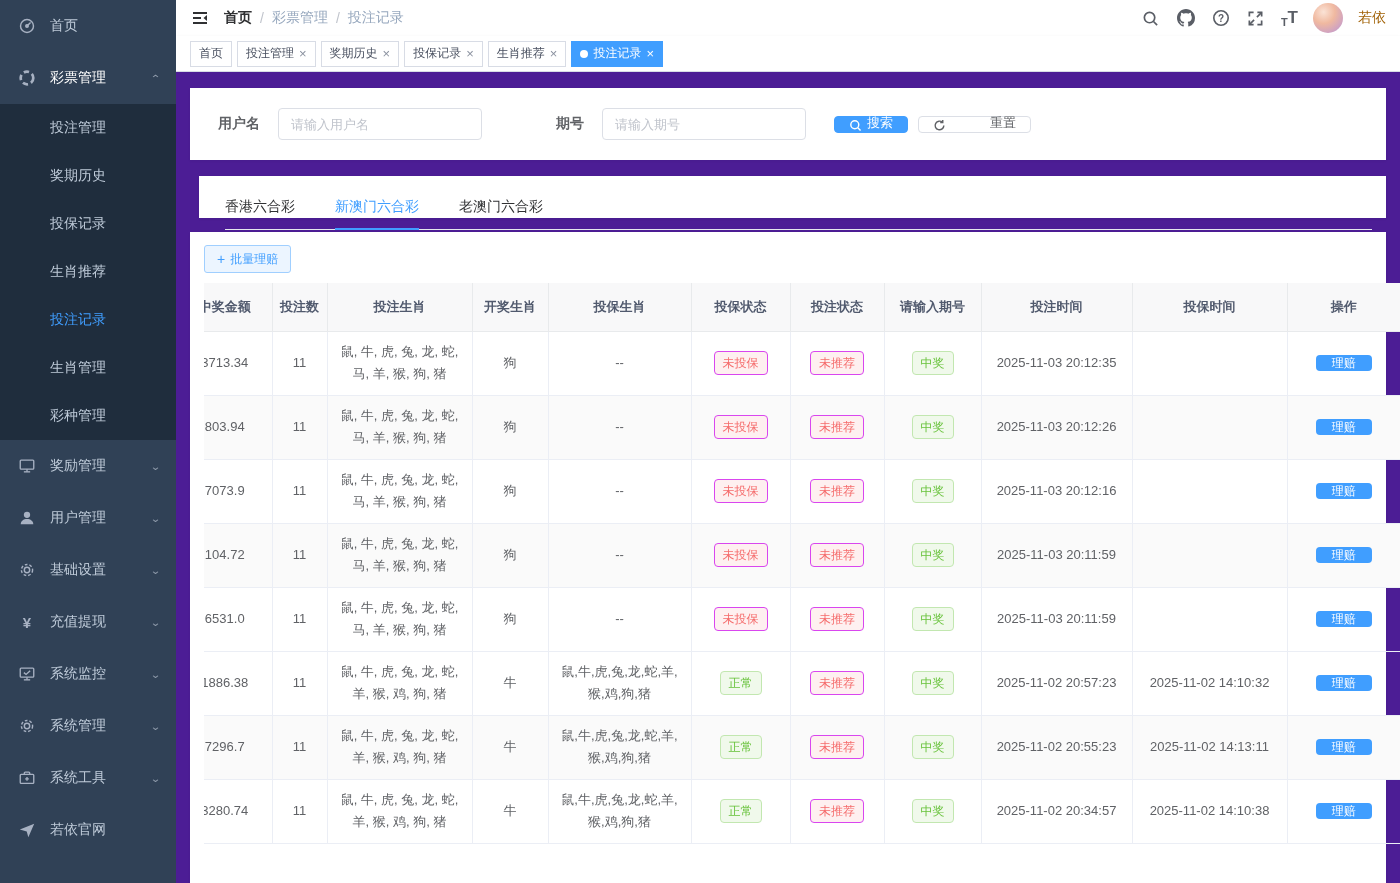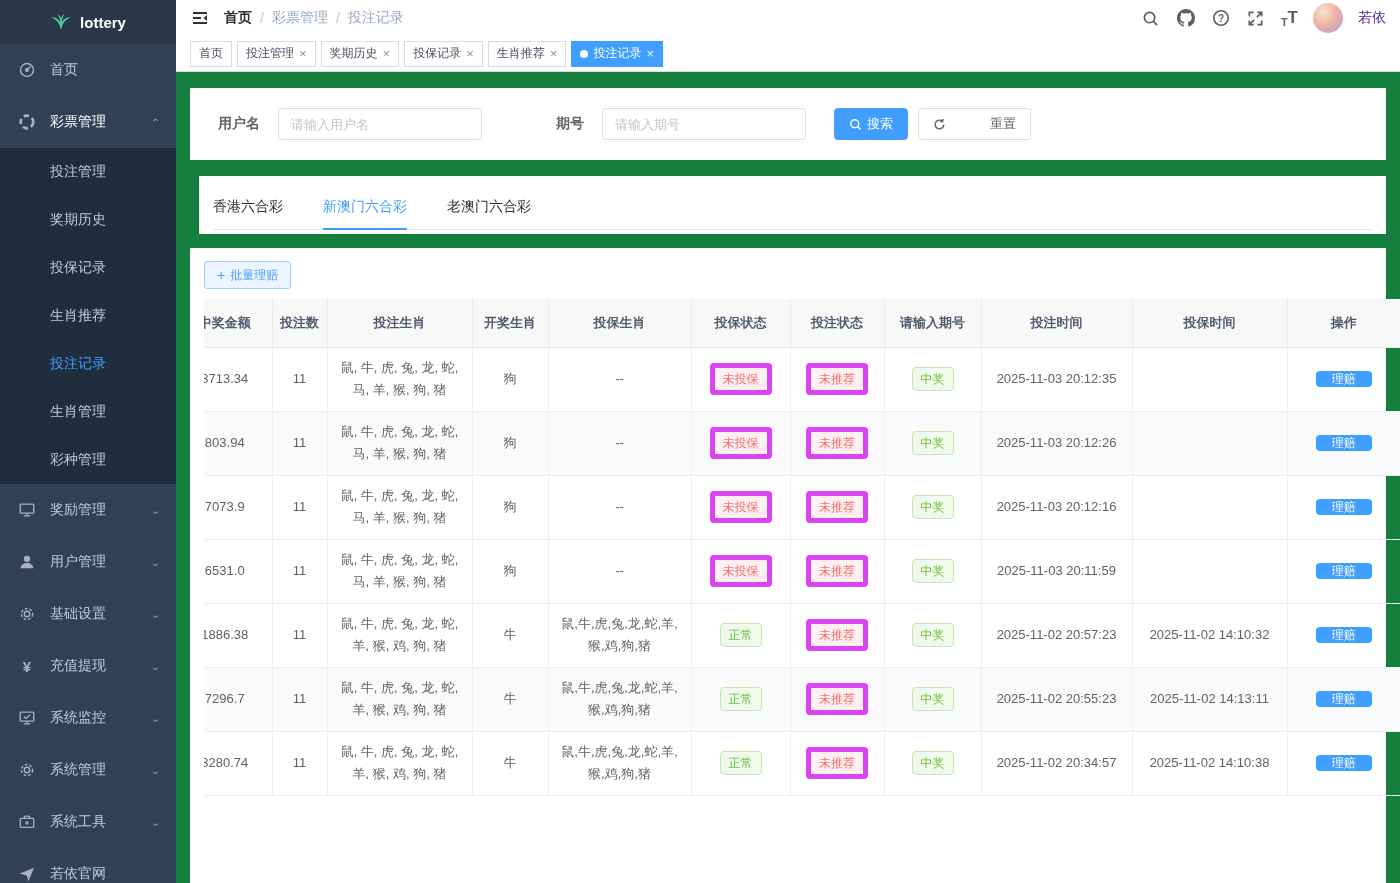--- a/index.html
+++ b/index.html
@@ -27,85 +27,72 @@
   .breadcrumb { margin-left:14px; display:flex; align-items:center; gap:8px; font-size:14px; }
   .crumb-link { color:#303133; font-weight:bold; cursor:pointer; }
   .crumb-sep { color:#c0c4cc; }
   .crumb-muted { color:#97a8be; }
   .navbar-right { margin-left:auto; display:flex; align-items:center; gap:15px; }
   .nav-icon { width:20px; height:20px; display:inline-flex; align-items:center; justify-content:center; color:#5a5e66; cursor:pointer; }
   .font-icon { font-weight:bold; color:#5a5e66; cursor:pointer; letter-spacing:0; display:inline-flex; align-items:flex-end; }
   .font-icon .small-t { font-size:11px; }
   .font-icon .big-t { font-size:17px; }
   .avatar { width:30px; height:30px; border-radius:50%; background:radial-gradient(circle at 35% 30%, #fbe3d6 0%, #f0b9a0 40%, #cfa2c2 75%, #9fb6d8 100%); cursor:pointer; flex:0 0 30px; }
-  .username { font-size:14px; color:#4c1d95; cursor:pointer; }
+  .username { font-size:14px; color:#a16207; cursor:pointer; }
 
   .tags-bar { height:36px; background:#fff; border-bottom:1px solid #d8dce5; box-shadow:0 1px 3px rgba(0,0,0,.08); display:flex; align-items:center; padding:0 14px; gap:5px; flex:0 0 36px; }
   .tag { height:26px; display:inline-flex; align-items:center; padding:0 8px; border:1px solid #d8dce5; background:#fff; color:#495060; font-size:12px; cursor:pointer; gap:5px; white-space:nowrap; }
   .tag .tag-close { font-size:13px; color:#8a919f; line-height:1; }
   .tag.active { background:#409eff; border-color:#409eff; color:#fff; }
   .tag.active .tag-close { color:#fff; }
   .tag-dot { width:8px; height:8px; border-radius:50%; background:#fff; display:inline-block; }
 
-  .content { flex:1; overflow:hidden; background:#15803d; }
+  .content { flex:1; overflow:hidden; background:#4c1d95; }
 
   .card { background:#fff; margin:16px 14px 0 14px; box-shadow:0 1px 3px rgba(0,0,0,.05); }
 
   
   .search-card { height:72px; display:flex; align-items:center; padding:0 0 0 28px; gap:0; }
   .form-label { font-weight:bold; color:#606266; font-size:14px; margin-right:18px; }
   .text-input { width:204px; height:32px; border:1px solid #dcdfe6; border-radius:4px; padding:0 12px; font-size:13px; color:#606266; outline:none; font-family:inherit; }
   .text-input::placeholder { color:#c0c4cc; }
   .gap-lg { width:74px; }
   .btns { margin-left:28px; display:flex; gap:10px; }
-  .btn { height:32px; border-radius:4px; font-size:13px; display:inline-flex; align-items:center; justify-content:center; gap:5px; cursor:pointer; border:1px solid transparent; font-family:inherit; padding:0 14px; }
+  .btn { height:17px; border-radius:4px; font-size:13px; display:inline-flex; align-items:flex-end; justify-content:center; gap:5px; cursor:pointer; border:1px solid transparent; font-family:inherit; padding:0 14px; }
   .btn-primary { background:#409eff; border-color:#409eff; color:#fff; }
   .btn-default { background:#fff; border-color:#dcdfe6; color:#606266;gap:44px; }
 
   
-  .tabs-card { height:58px; padding:12px 14px 0 14px;margin-left:23px; }
+  .tabs-card { height:42px; padding:12px 14px 0 26px;margin-left:23px; }
   .tabs { display:flex; gap:40px; position:relative; border-bottom:1px solid #e4e7ed; }
   .tab { font-size:14px; color:#303133; padding:10px 0 12px 0; cursor:pointer; border-bottom:2px solid transparent; margin-bottom:-1px; }
   .tab.active { color:#409eff; border-bottom-color:#409eff; }
 
   
   .table-card { margin-top:14px; padding:13px 0 0 14px; height:700px; }
   .btn-batch { height:28px; padding:0 12px; background:#ecf5ff; border:1px solid #a0cfff; color:#409eff; border-radius:3px; font-size:12px; display:inline-flex; align-items:center; gap:5px; cursor:pointer; font-family:inherit; }
   .btn-batch .plus { font-size:14px; }
   .table-wrap { margin-top:10px; overflow:hidden; width:1196px; }
   table { border-collapse:collapse; table-layout:fixed; margin-left:-26px; width:1222px; }
   th { height:48px; background:#f8f8f9; color:#515a6e; font-size:13px; font-weight:bold; border-bottom:1px solid #e8eaec; border-right:1px solid #e8eaec; text-align:center; }
   th:last-child { border-right:none; }
   td { height:64px; font-size:13px; color:#606266; text-align:center; border-bottom:1px solid #ebeef5; border-right:1px solid #ebeef5; padding:4px 8px; line-height:1.7; }
   td:last-child { border-right:none; }
   tr.stripe td { background:#fafafa; }
   .badge { display:inline-block; padding:4px 8px; font-size:12px; border-radius:4px; line-height:1.2; }
-  .badge-danger { color:#f56c6c; background:#fef0f0; border:5px solid #d946ef; }
+  .badge-danger { color:#f56c6c; background:#fef0f0; border:1px solid #d946ef; }
   .badge-success { color:#67c23a; background:#f0f9eb; border:1px solid #c2e7b0; }
   .btn-claim { height:16px; padding:0 16px; background:#409eff; color:#fff; border:none; border-radius:4px; font-size:12px; cursor:pointer; font-family:inherit; }
 </style>
 </head>
 <body>
 
 <div class="app">
 
   <aside class="sidebar">
-    <div class="logo">
-      <span style="display:inline-flex">
-        <svg width="22" height="18" viewBox="0 0 24 20">
-            <g fill="#4cc998">
-              <path d="M12 18 C10 10 5 6 1 5 C6 4 11 8 12 13 Z"></path>
-              <path d="M12 18 C12 9 10 4 8 1 C12 3 14 9 13 15 Z"></path>
-              <path d="M12 18 C14 10 19 6 23 5 C18 4 13 8 12 13 Z"></path>
-              <path d="M12 18 C12 9 14 4 16 1 C12 3 10 9 11 15 Z"></path>
-            </g>
-          </svg>
-      </span>
-      <span class="logo-text">lottery</span>
-    </div>
     <nav class="menu">
         <div class="menu-item">
           <span class="mi-icon">
             <svg width="18" height="18" viewBox="0 0 20 20" fill="none" stroke="currentColor" stroke-width="1.6">
               <circle cx="10" cy="10" r="7.2"></circle>
               <line x1="10" y1="10" x2="14" y2="6"></line>
               <circle cx="10" cy="10" r="1.4" fill="currentColor"></circle>
             </svg>
           </span>
           <span class="mi-label">首页</span>
@@ -403,34 +390,47 @@
                   <td>鼠, 牛, 虎, 兔, 龙, 蛇, 马, 羊, 猴, 狗, 猪</td>
                   <td>狗</td>
                   <td>--</td>
                   <td><span class="badge badge-danger">未投保</span></td>
                   <td><span class="badge badge-danger">未推荐</span></td>
                   <td><span class="badge badge-success">中奖</span></td>
                   <td>2025-11-03 20:12:16</td>
                   <td></td>
                   <td><button class="btn-claim">理赔</button></td>
                 </tr>
-                <tr class="">
-                  <td>6531.0</td>
+                <tr class="stripe">
+                  <td>104.72</td>
                   <td>11</td>
                   <td>鼠, 牛, 虎, 兔, 龙, 蛇, 马, 羊, 猴, 狗, 猪</td>
                   <td>狗</td>
                   <td>--</td>
                   <td><span class="badge badge-danger">未投保</span></td>
                   <td><span class="badge badge-danger">未推荐</span></td>
                   <td><span class="badge badge-success">中奖</span></td>
                   <td>2025-11-03 20:11:59</td>
                   <td></td>
                   <td><button class="btn-claim">理赔</button></td>
                 </tr>
                 <tr class="">
+                  <td>6531.0</td>
+                  <td>11</td>
+                  <td>鼠, 牛, 虎, 兔, 龙, 蛇, 马, 羊, 猴, 狗, 猪</td>
+                  <td>狗</td>
+                  <td>--</td>
+                  <td><span class="badge badge-danger">未投保</span></td>
+                  <td><span class="badge badge-danger">未推荐</span></td>
+                  <td><span class="badge badge-success">中奖</span></td>
+                  <td>2025-11-03 20:11:59</td>
+                  <td></td>
+                  <td><button class="btn-claim">理赔</button></td>
+                </tr>
+                <tr class="">
                   <td>1886.38</td>
                   <td>11</td>
                   <td>鼠, 牛, 虎, 兔, 龙, 蛇, 羊, 猴, 鸡, 狗, 猪</td>
                   <td>牛</td>
                   <td>鼠,牛,虎,兔,龙,蛇,羊,猴,鸡,狗,猪</td>
                   <td><span class="badge badge-success">正常</span></td>
                   <td><span class="badge badge-danger">未推荐</span></td>
                   <td><span class="badge badge-success">中奖</span></td>
                   <td>2025-11-02 20:57:23</td>
                   <td>2025-11-02 14:10:32</td>

